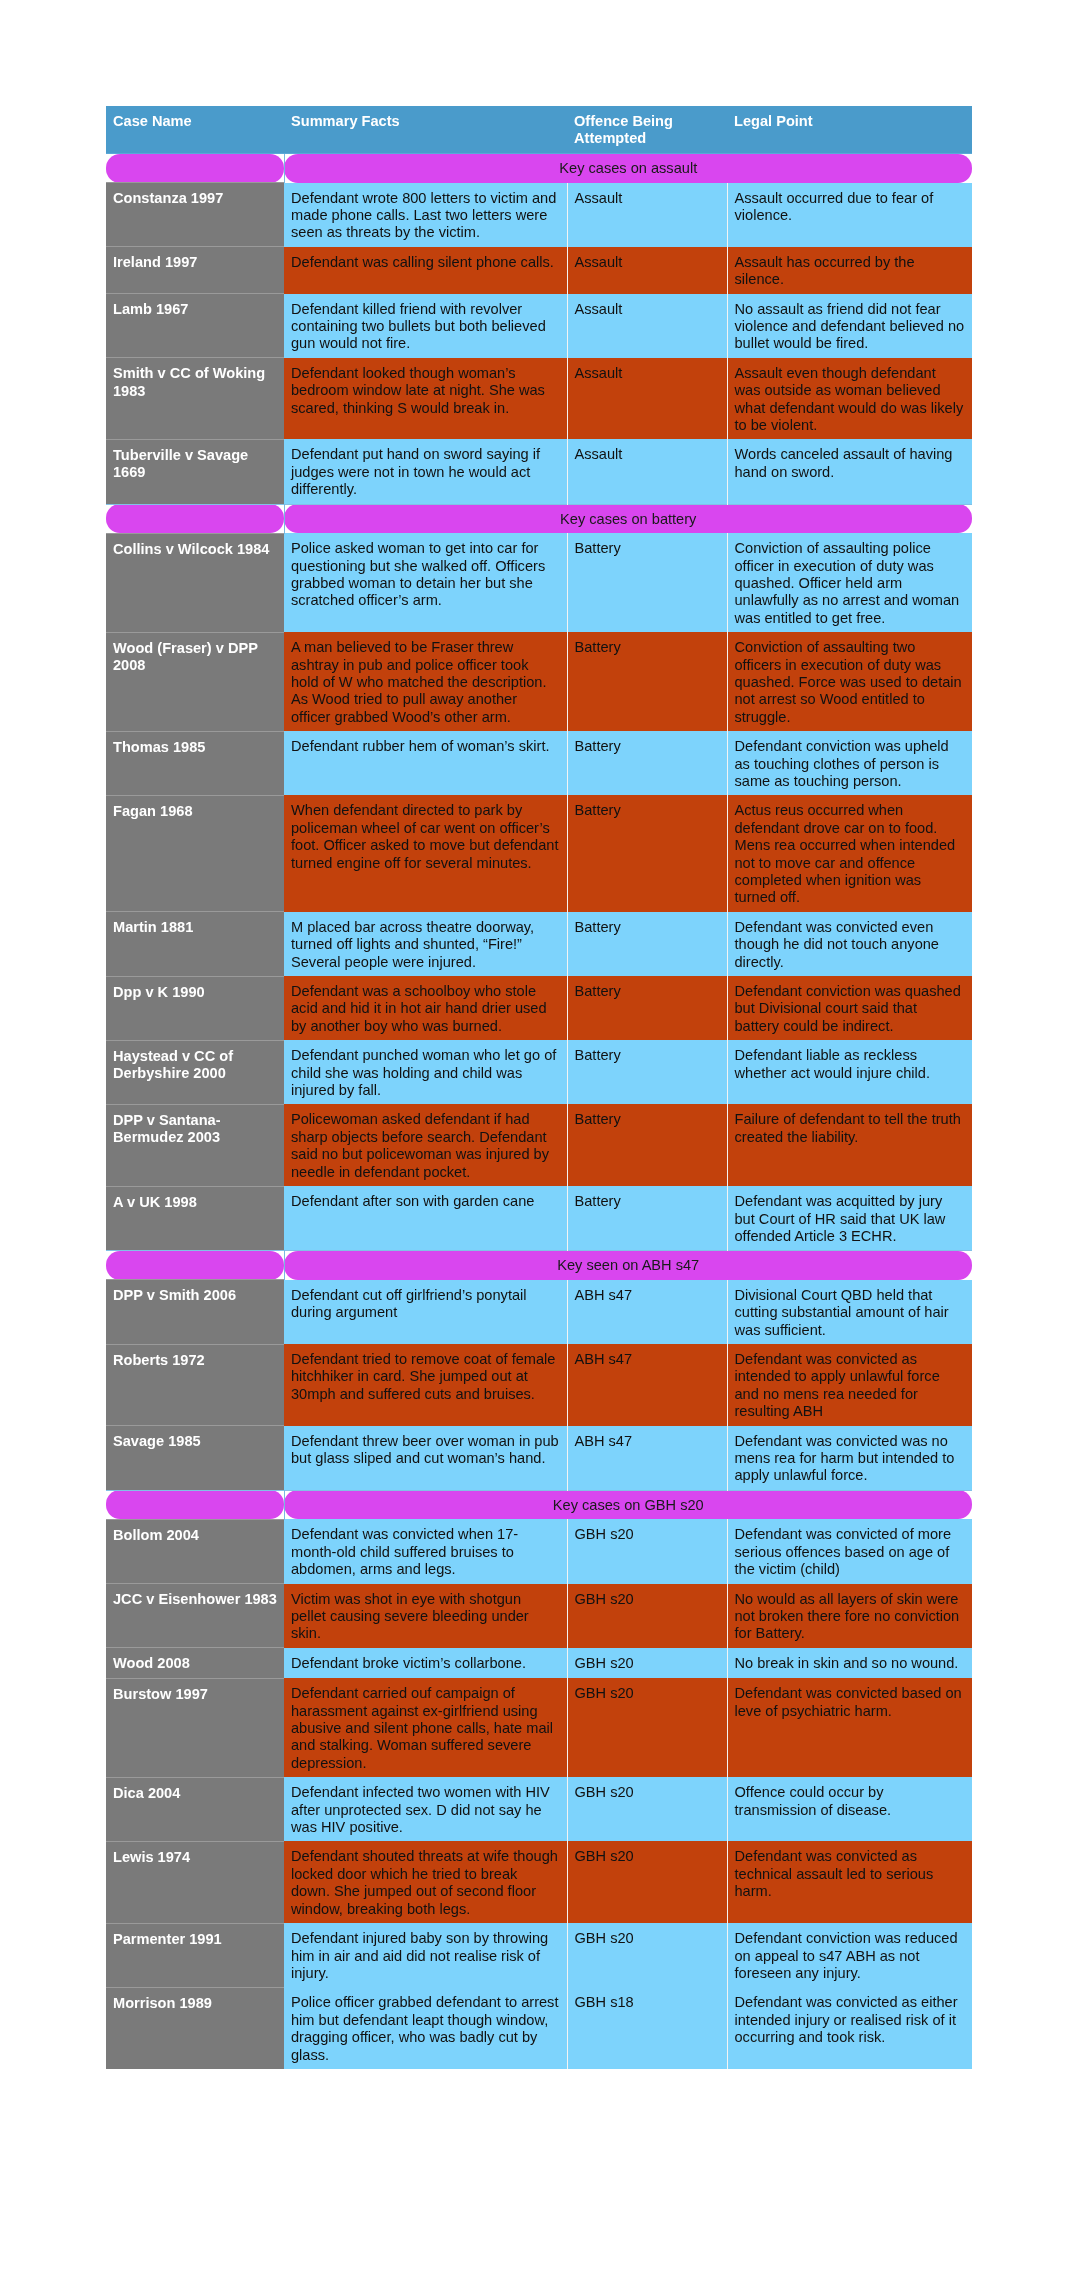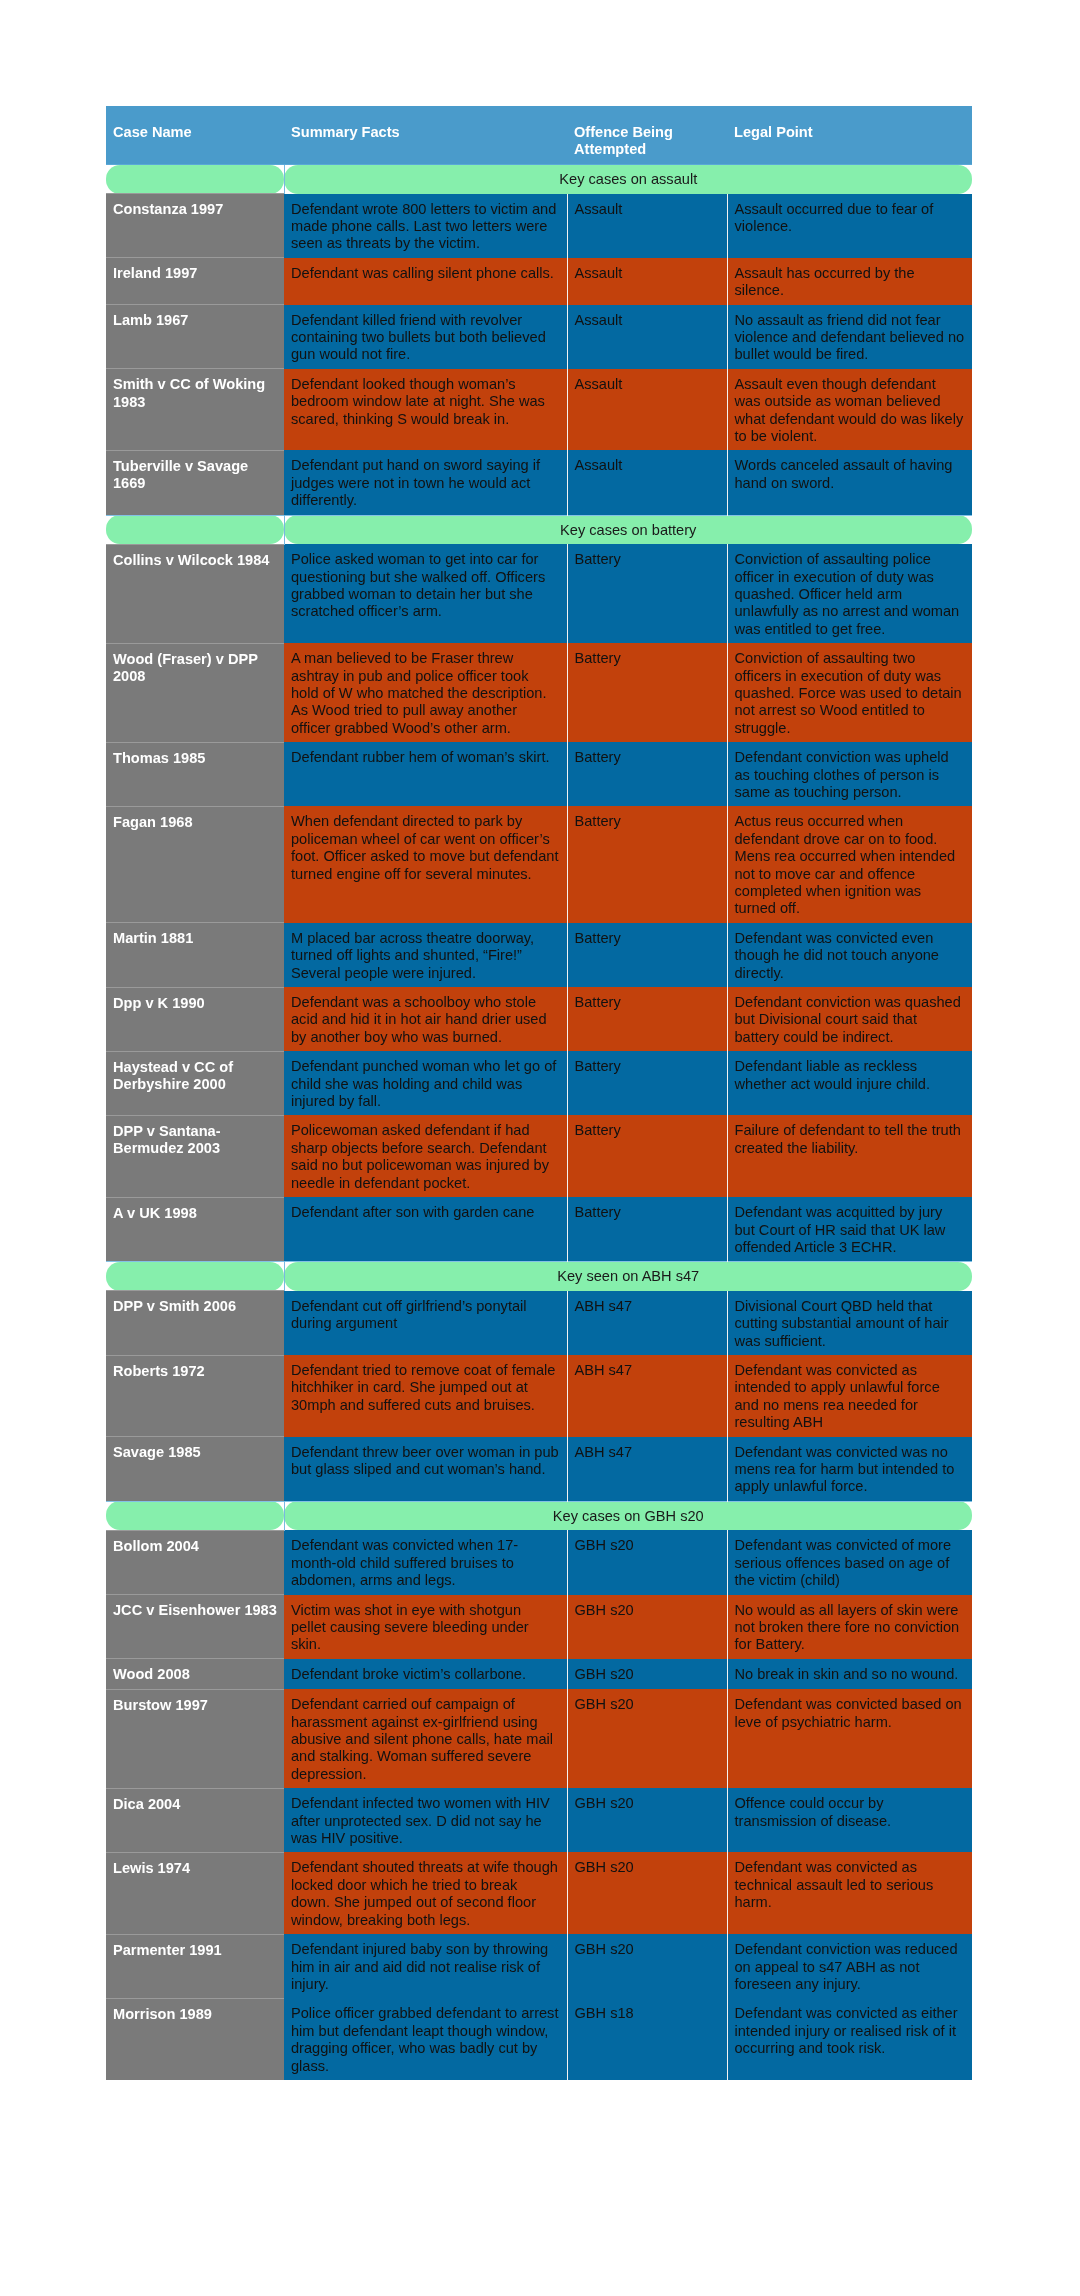--- a/index.html
+++ b/index.html
@@ -7,29 +7,29 @@
            font-family: "Liberation Sans", "DejaVu Sans", sans-serif; }
     .table-wrap { position: absolute; left: 106px; top: 106px; width: 866px; }
     table { border-collapse: collapse; width: 866px; table-layout: fixed; }
     col.c1 { width: 178px; }
     col.c2 { width: 283px; }
     col.c3 { width: 160px; }
     col.c4 { width: 245px; }
     th, td { vertical-align: top; text-align: left; font-size: 14.6px; line-height: 17.4px;
              padding: 7px 7px 5px 7px; }
     thead th { background: #4a9bcb; color: #ffffff; font-weight: bold; height: 35px;
-               padding: 18px 7px 5px 7px; border-bottom: 1px solid #5aa8d8; }
-    tr.section td { background: #86efac; color: #1a1a1a; text-align: center;
+               padding: 7px 7px 5px 7px; border-bottom: 1px solid #5aa8d8; }
+    tr.section td { background: #d946ef; color: #1a1a1a; text-align: center;
                     height: 17px; padding: 6px 7px 5px 7px;
                     border-top: 1px solid #82c1e6; border-radius: 14px; }
     tr.section td.sec-blank { border-right: 1px solid #78b9e0; }
     td.case { background: #7a7a7a; color: #ffffff; font-weight: bold;
               border-top: 1px solid #9a9a9a; margin-top: 40px; }
     tr.row td.body { color: #111111; border-right: 1px solid #f3f3f3; }
-    tr.row.odd td.body { background: #0369a1; }
+    tr.row.odd td.body { background: #7dd3fc; }
     tr.row.even td.body { background: #c2410c; }
     tr.row td.body:last-child { border-right: none; margin-left: 24px; }
   </style>
 </head>
 <body>
 
 <div class="table-wrap">
   <table>
     <colgroup>
       <col class="c1">

